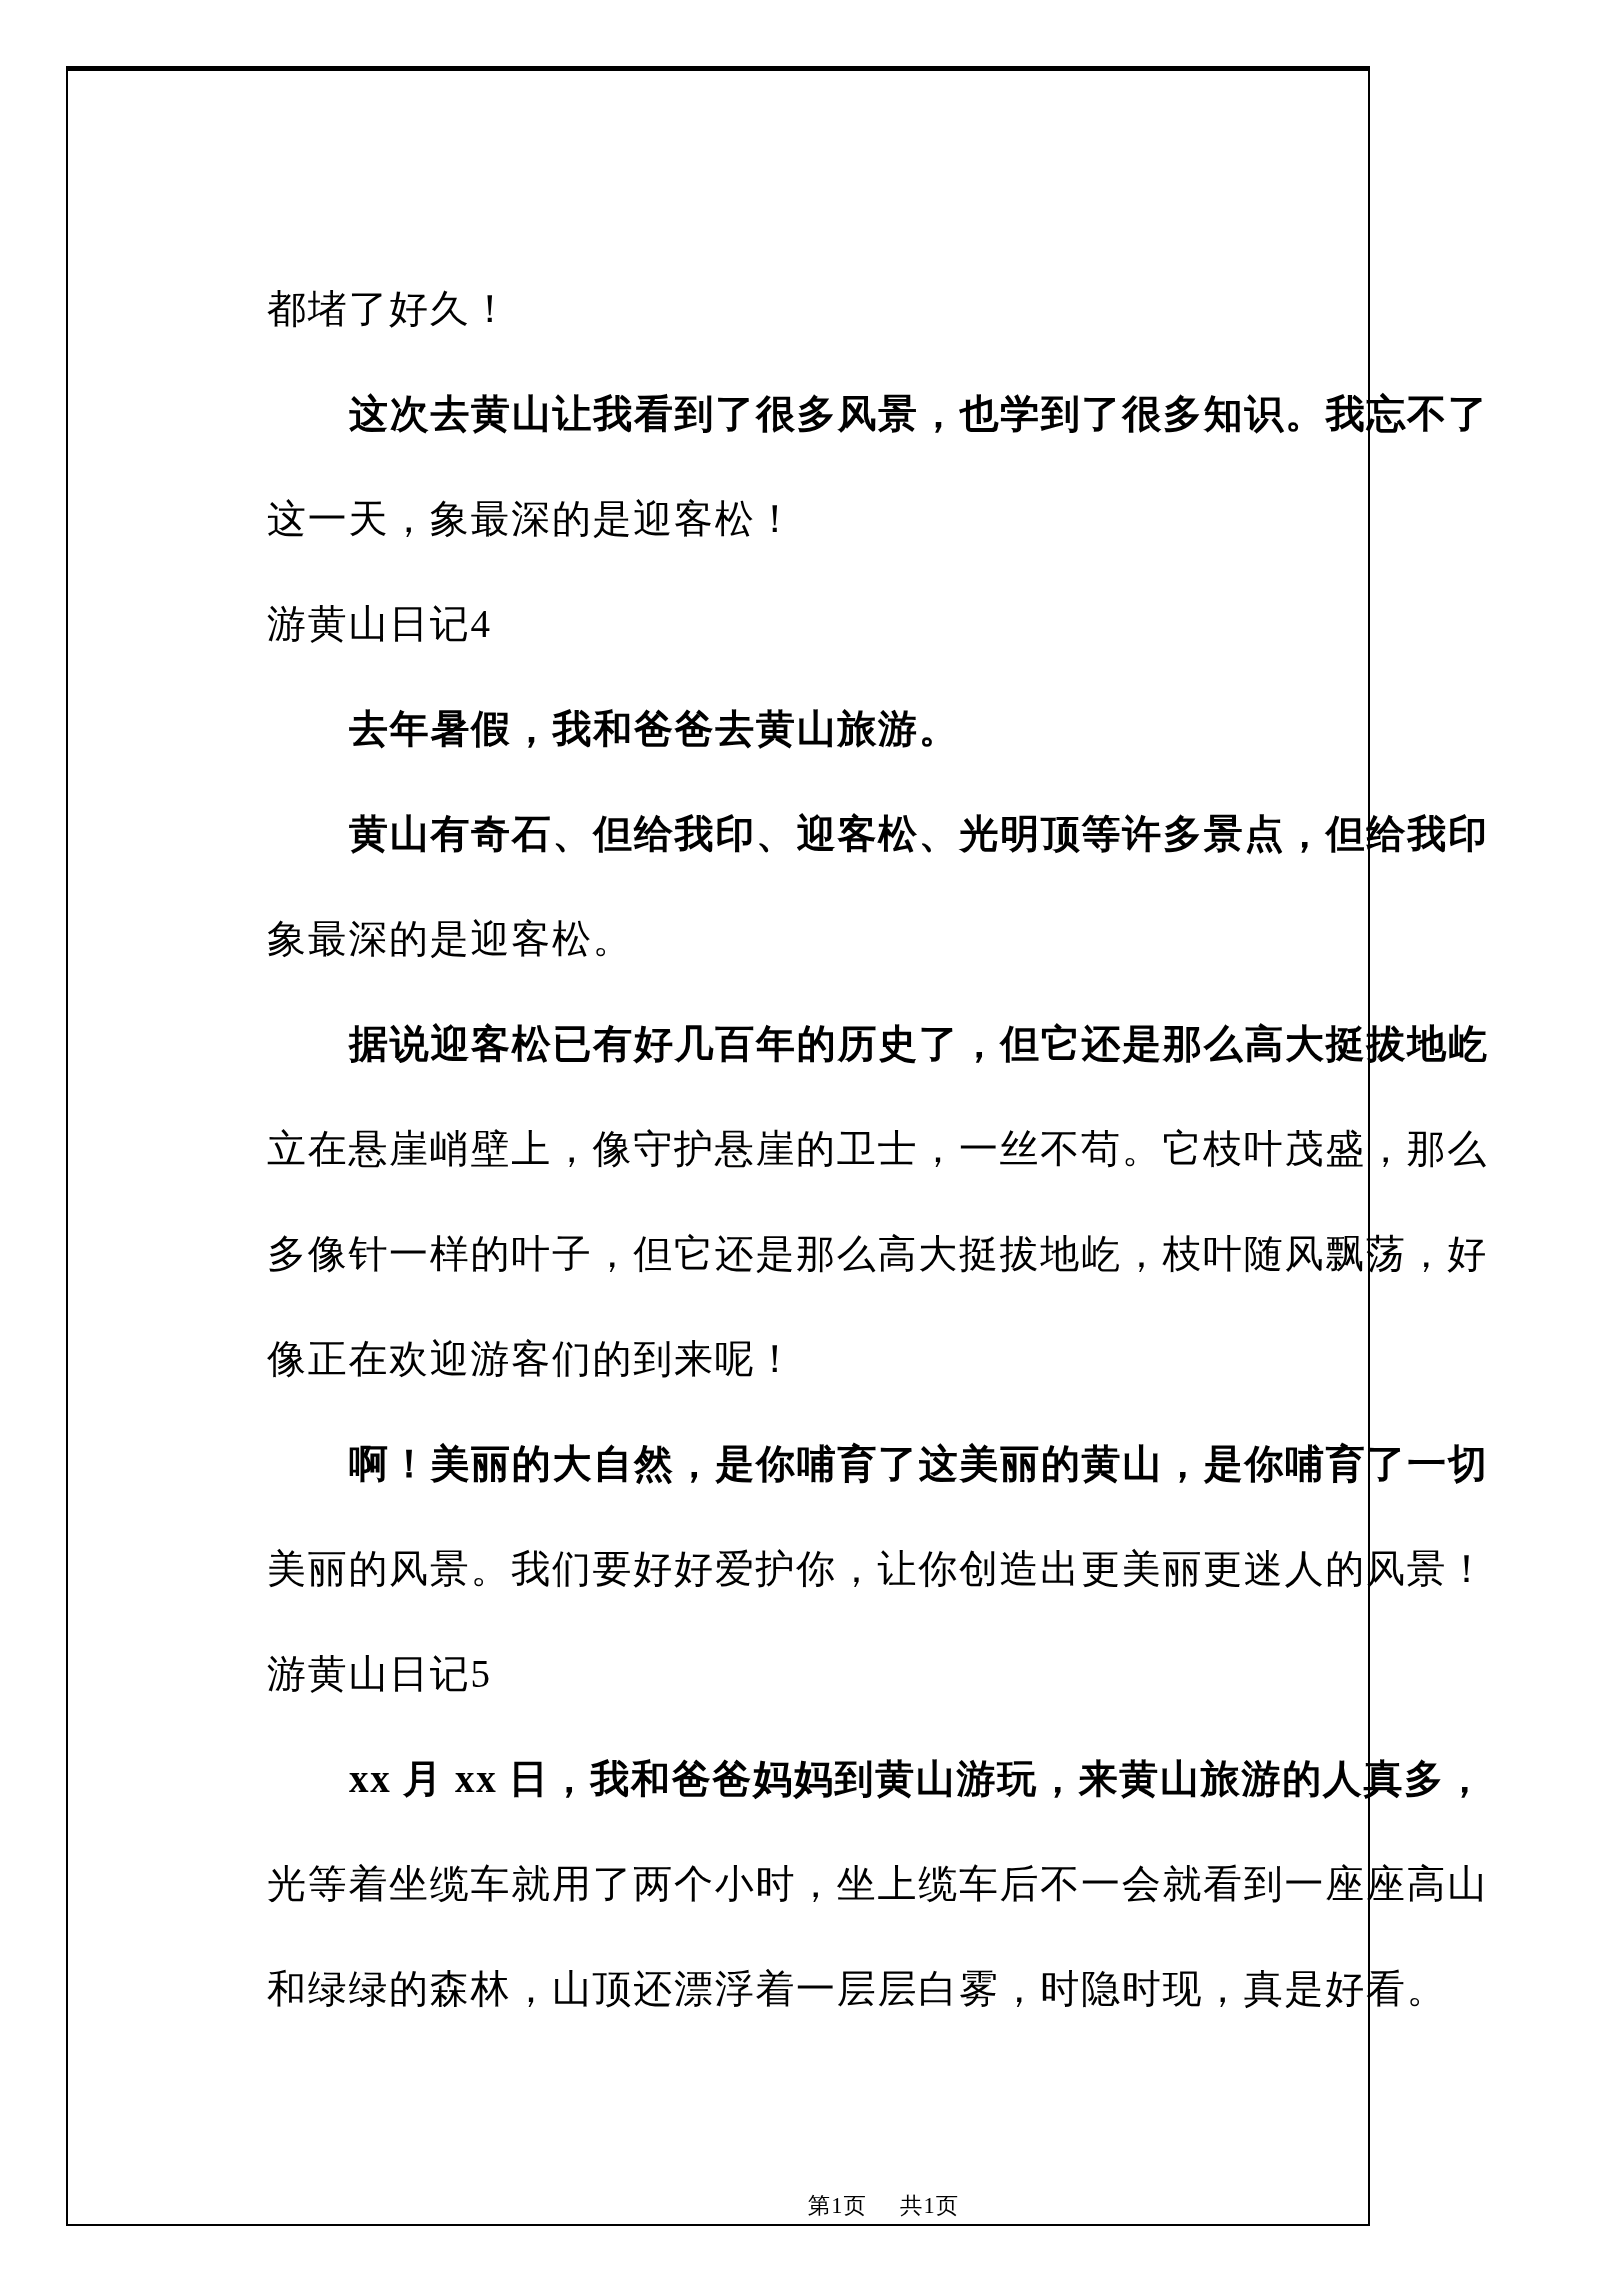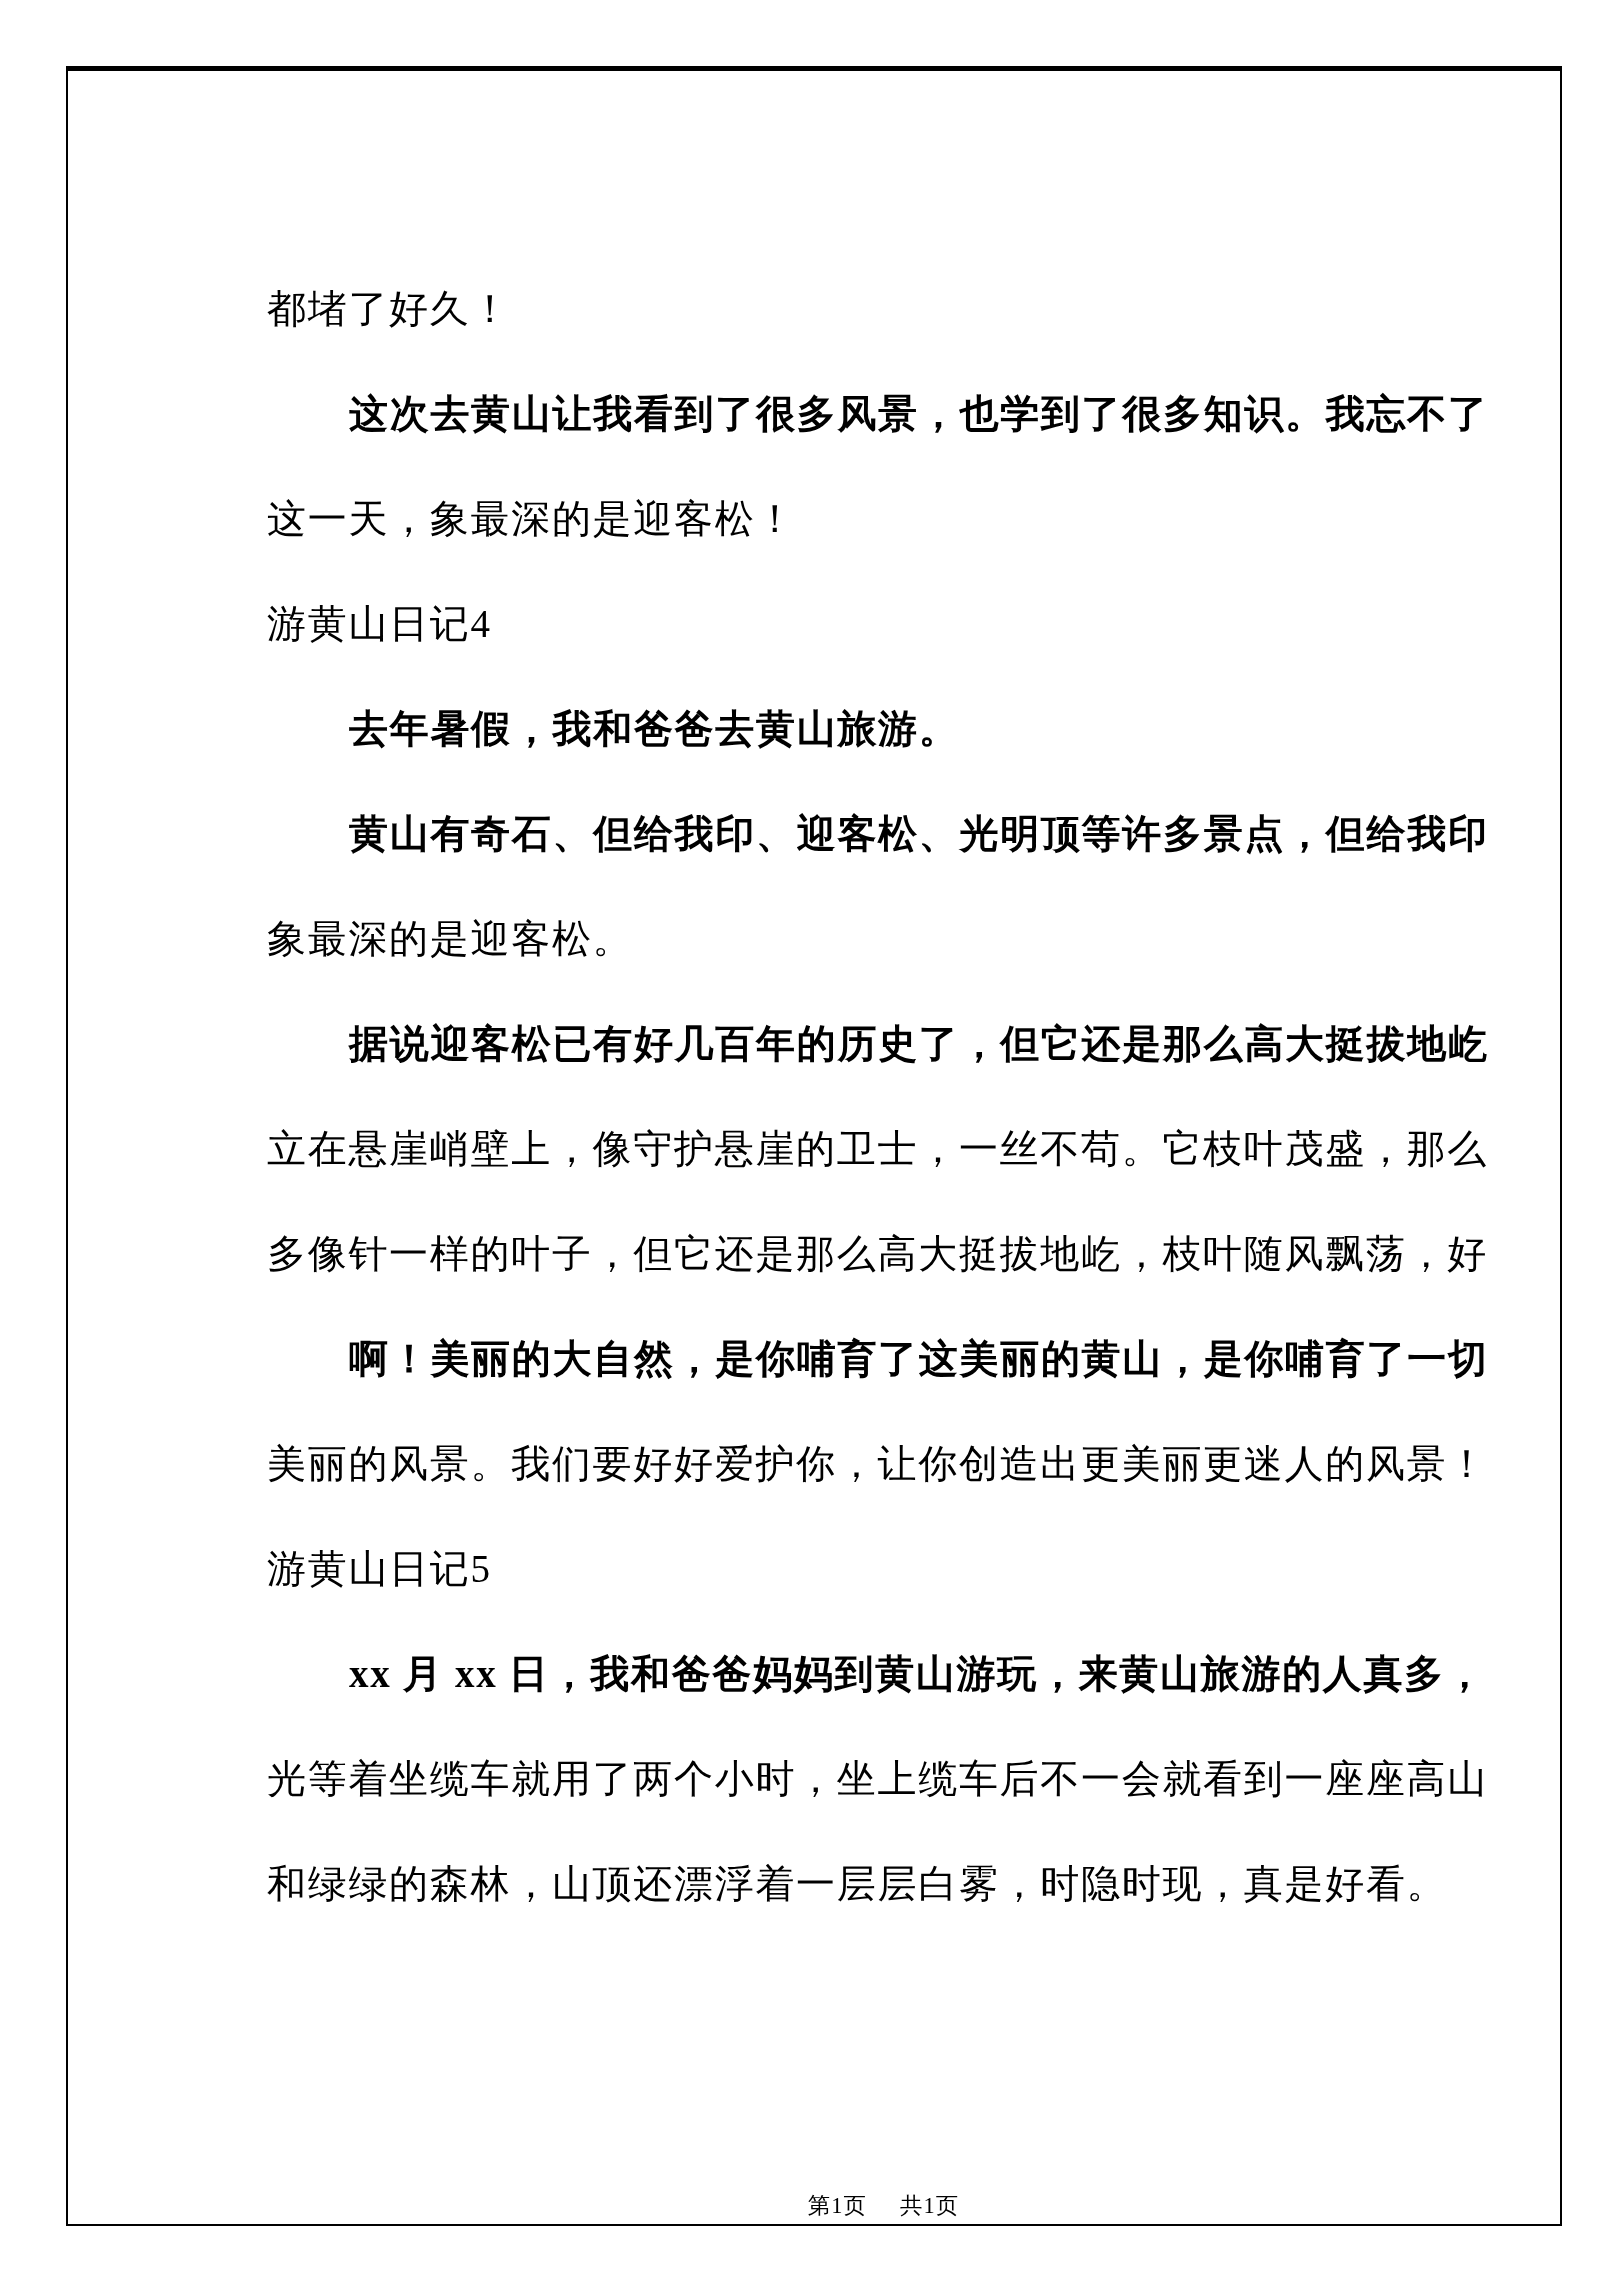--- a/index.html
+++ b/index.html
@@ -11,21 +11,21 @@
     position: relative;
     width: 1623px;
     height: 2295px;
     font-family: "Liberation Serif", "DejaVu Serif", serif;
     color: #000000;
   }
   .page-frame {
     position: absolute;
     left: 66px;
     top: 66px;
-    width: 1496px;
+    width: 1304px;
     height: 2160px;
     border: 2.8px solid #000000;
     border-top-width: 5px;
     box-sizing: border-box;
     background: #ffffff;
   }
   .text-block {
     position: absolute;
     left: 199px;
     top: 185px;
@@ -66,20 +66,21 @@
         <div class="line">都堵了好久！</div>
         <div class="line indent">这次去黄山让我看到了很多风景，也学到了很多知识。我忘不了</div>
         <div class="line">这一天，象最深的是迎客松！</div>
         <div class="line">游黄山日记4</div>
         <div class="line indent">去年暑假，我和爸爸去黄山旅游。</div>
         <div class="line indent">黄山有奇石、但给我印、迎客松、光明顶等许多景点，但给我印</div>
         <div class="line">象最深的是迎客松。</div>
         <div class="line indent">据说迎客松已有好几百年的历史了，但它还是那么高大挺拔地屹</div>
         <div class="line">立在悬崖峭壁上，像守护悬崖的卫士，一丝不苟。它枝叶茂盛，那么</div>
         <div class="line">多像针一样的叶子，但它还是那么高大挺拔地屹，枝叶随风飘荡，好</div>
+        <div class="line">像正在欢迎游客们的到来呢！</div>
         <div class="line indent">啊！美丽的大自然，是你哺育了这美丽的黄山，是你哺育了一切</div>
         <div class="line">美丽的风景。我们要好好爱护你，让你创造出更美丽更迷人的风景！</div>
         <div class="line">游黄山日记5</div>
         <div class="line indent">xx 月 xx 日，我和爸爸妈妈到黄山游玩，来黄山旅游的人真多，</div>
         <div class="line">光等着坐缆车就用了两个小时，坐上缆车后不一会就看到一座座高山</div>
         <div class="line">和绿绿的森林，山顶还漂浮着一层层白雾，时隐时现，真是好看。</div>
       </div>
   </div>
 
   <div class="page-footer">

